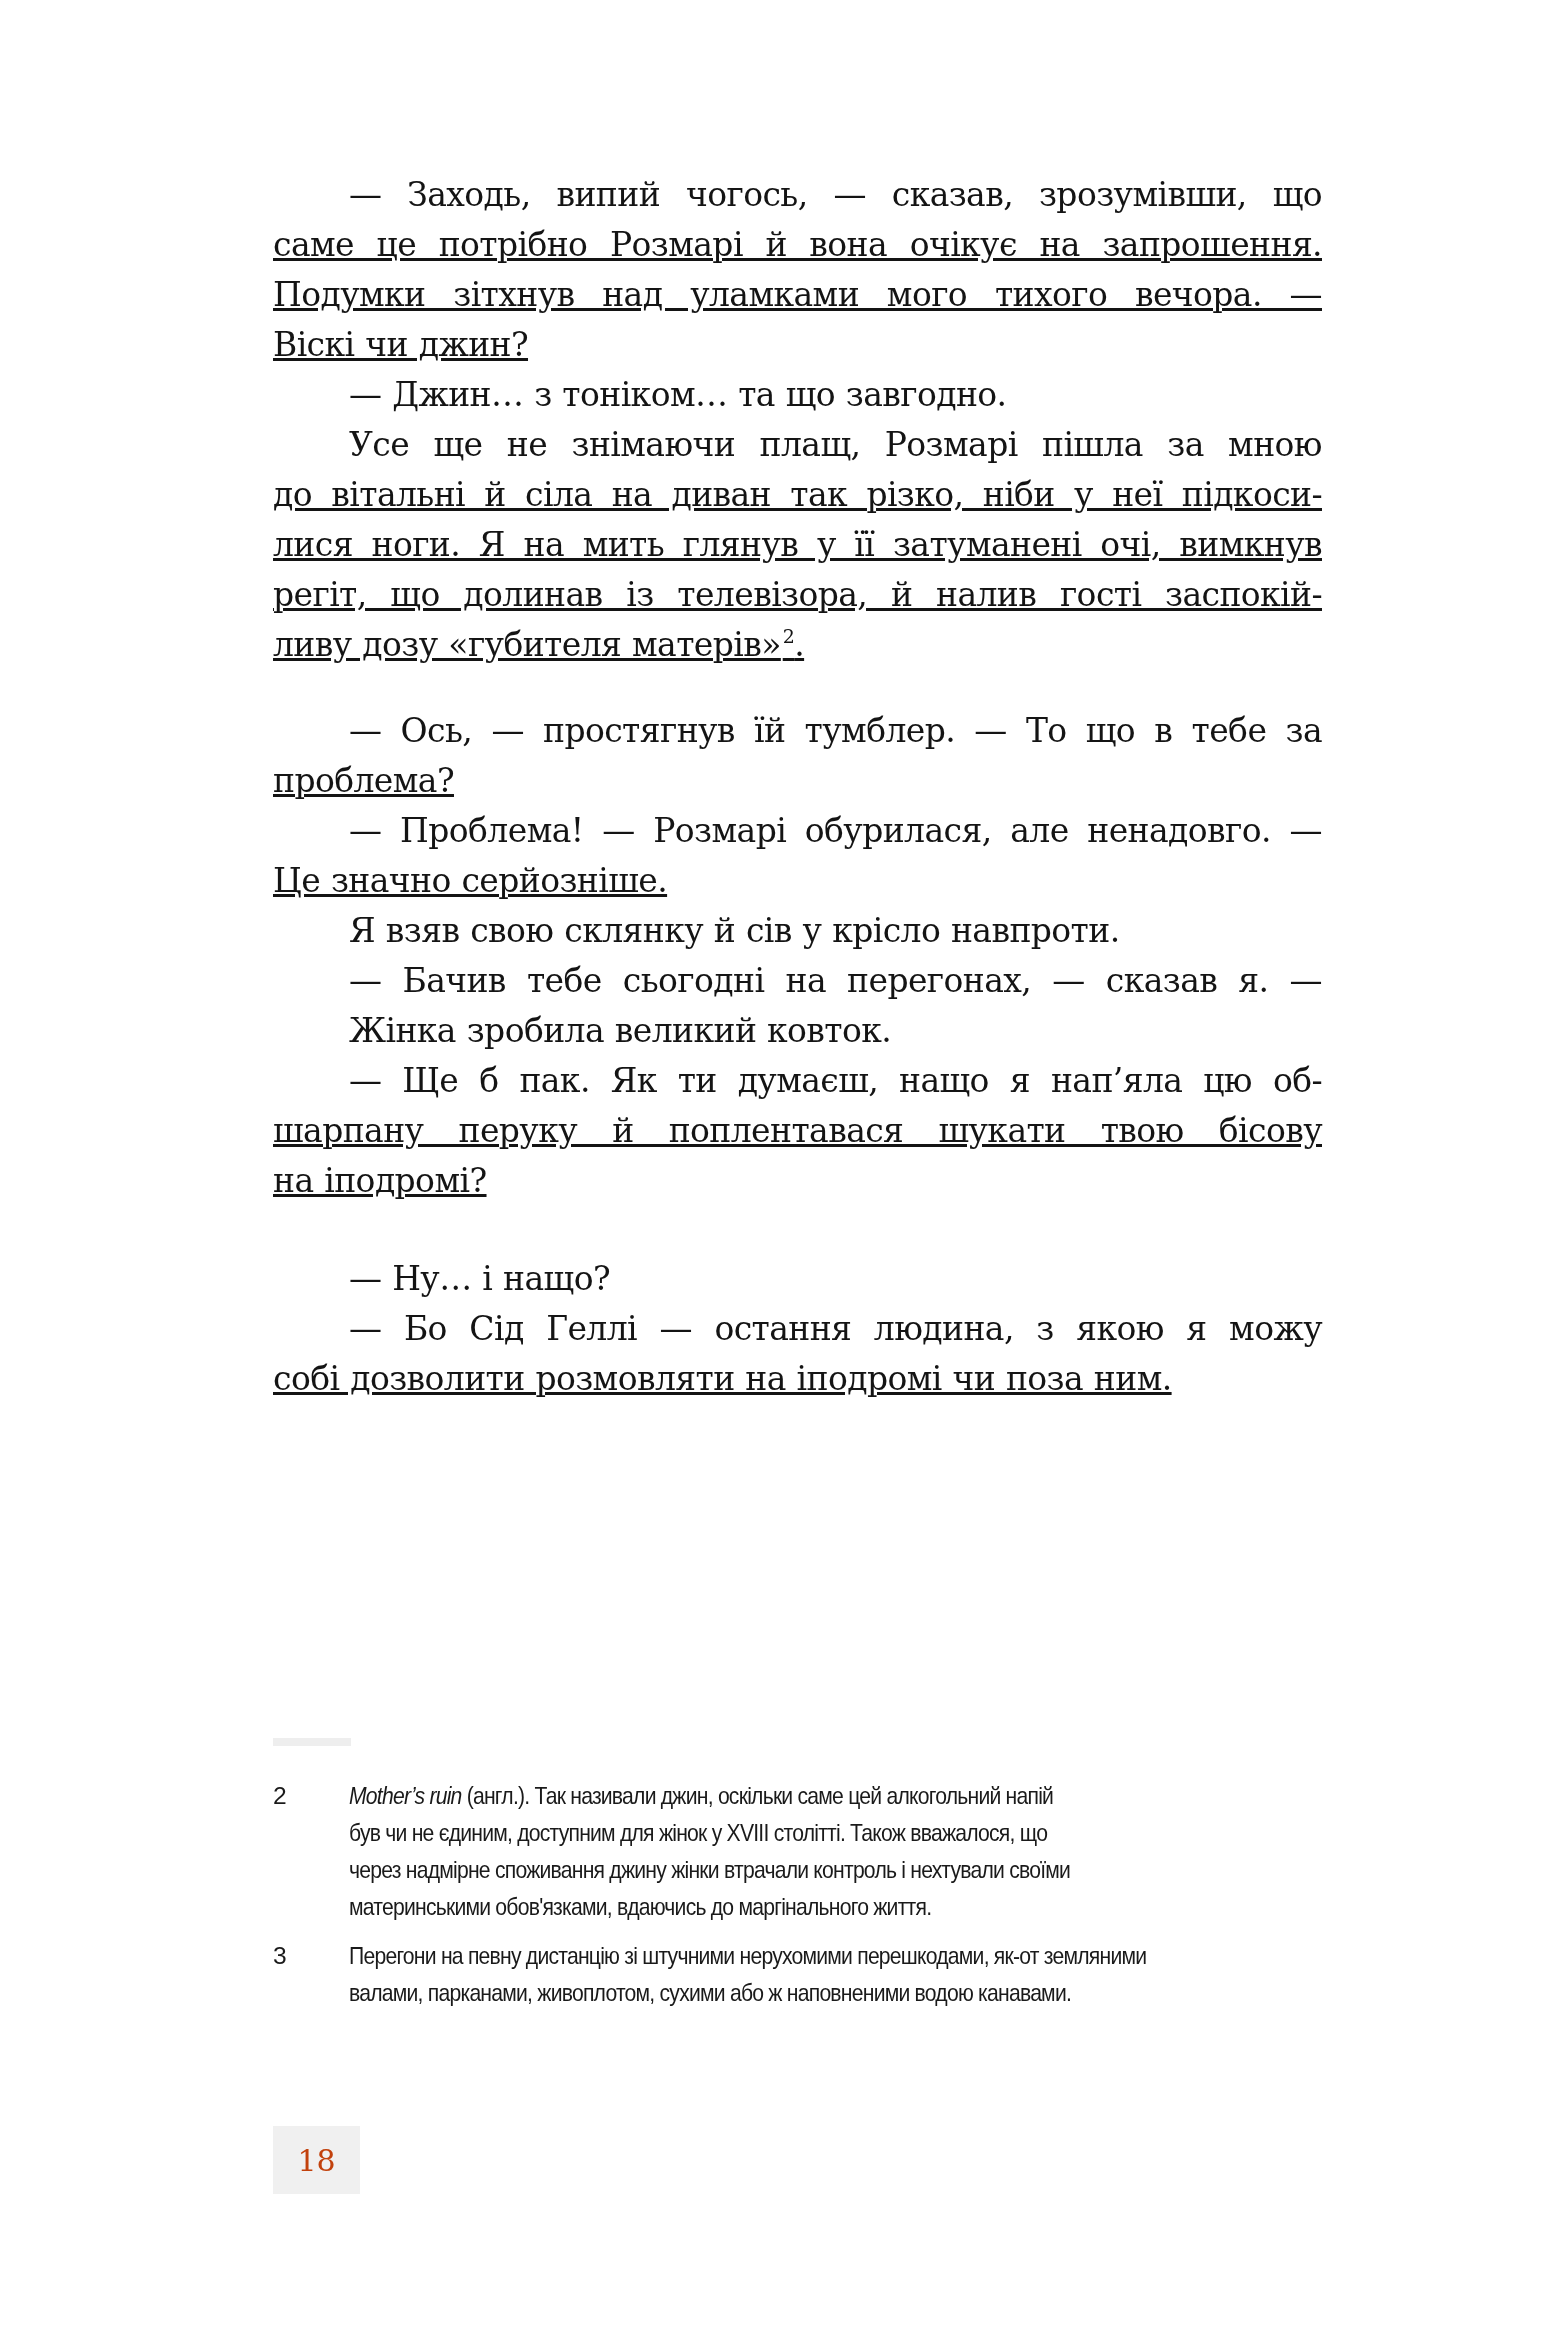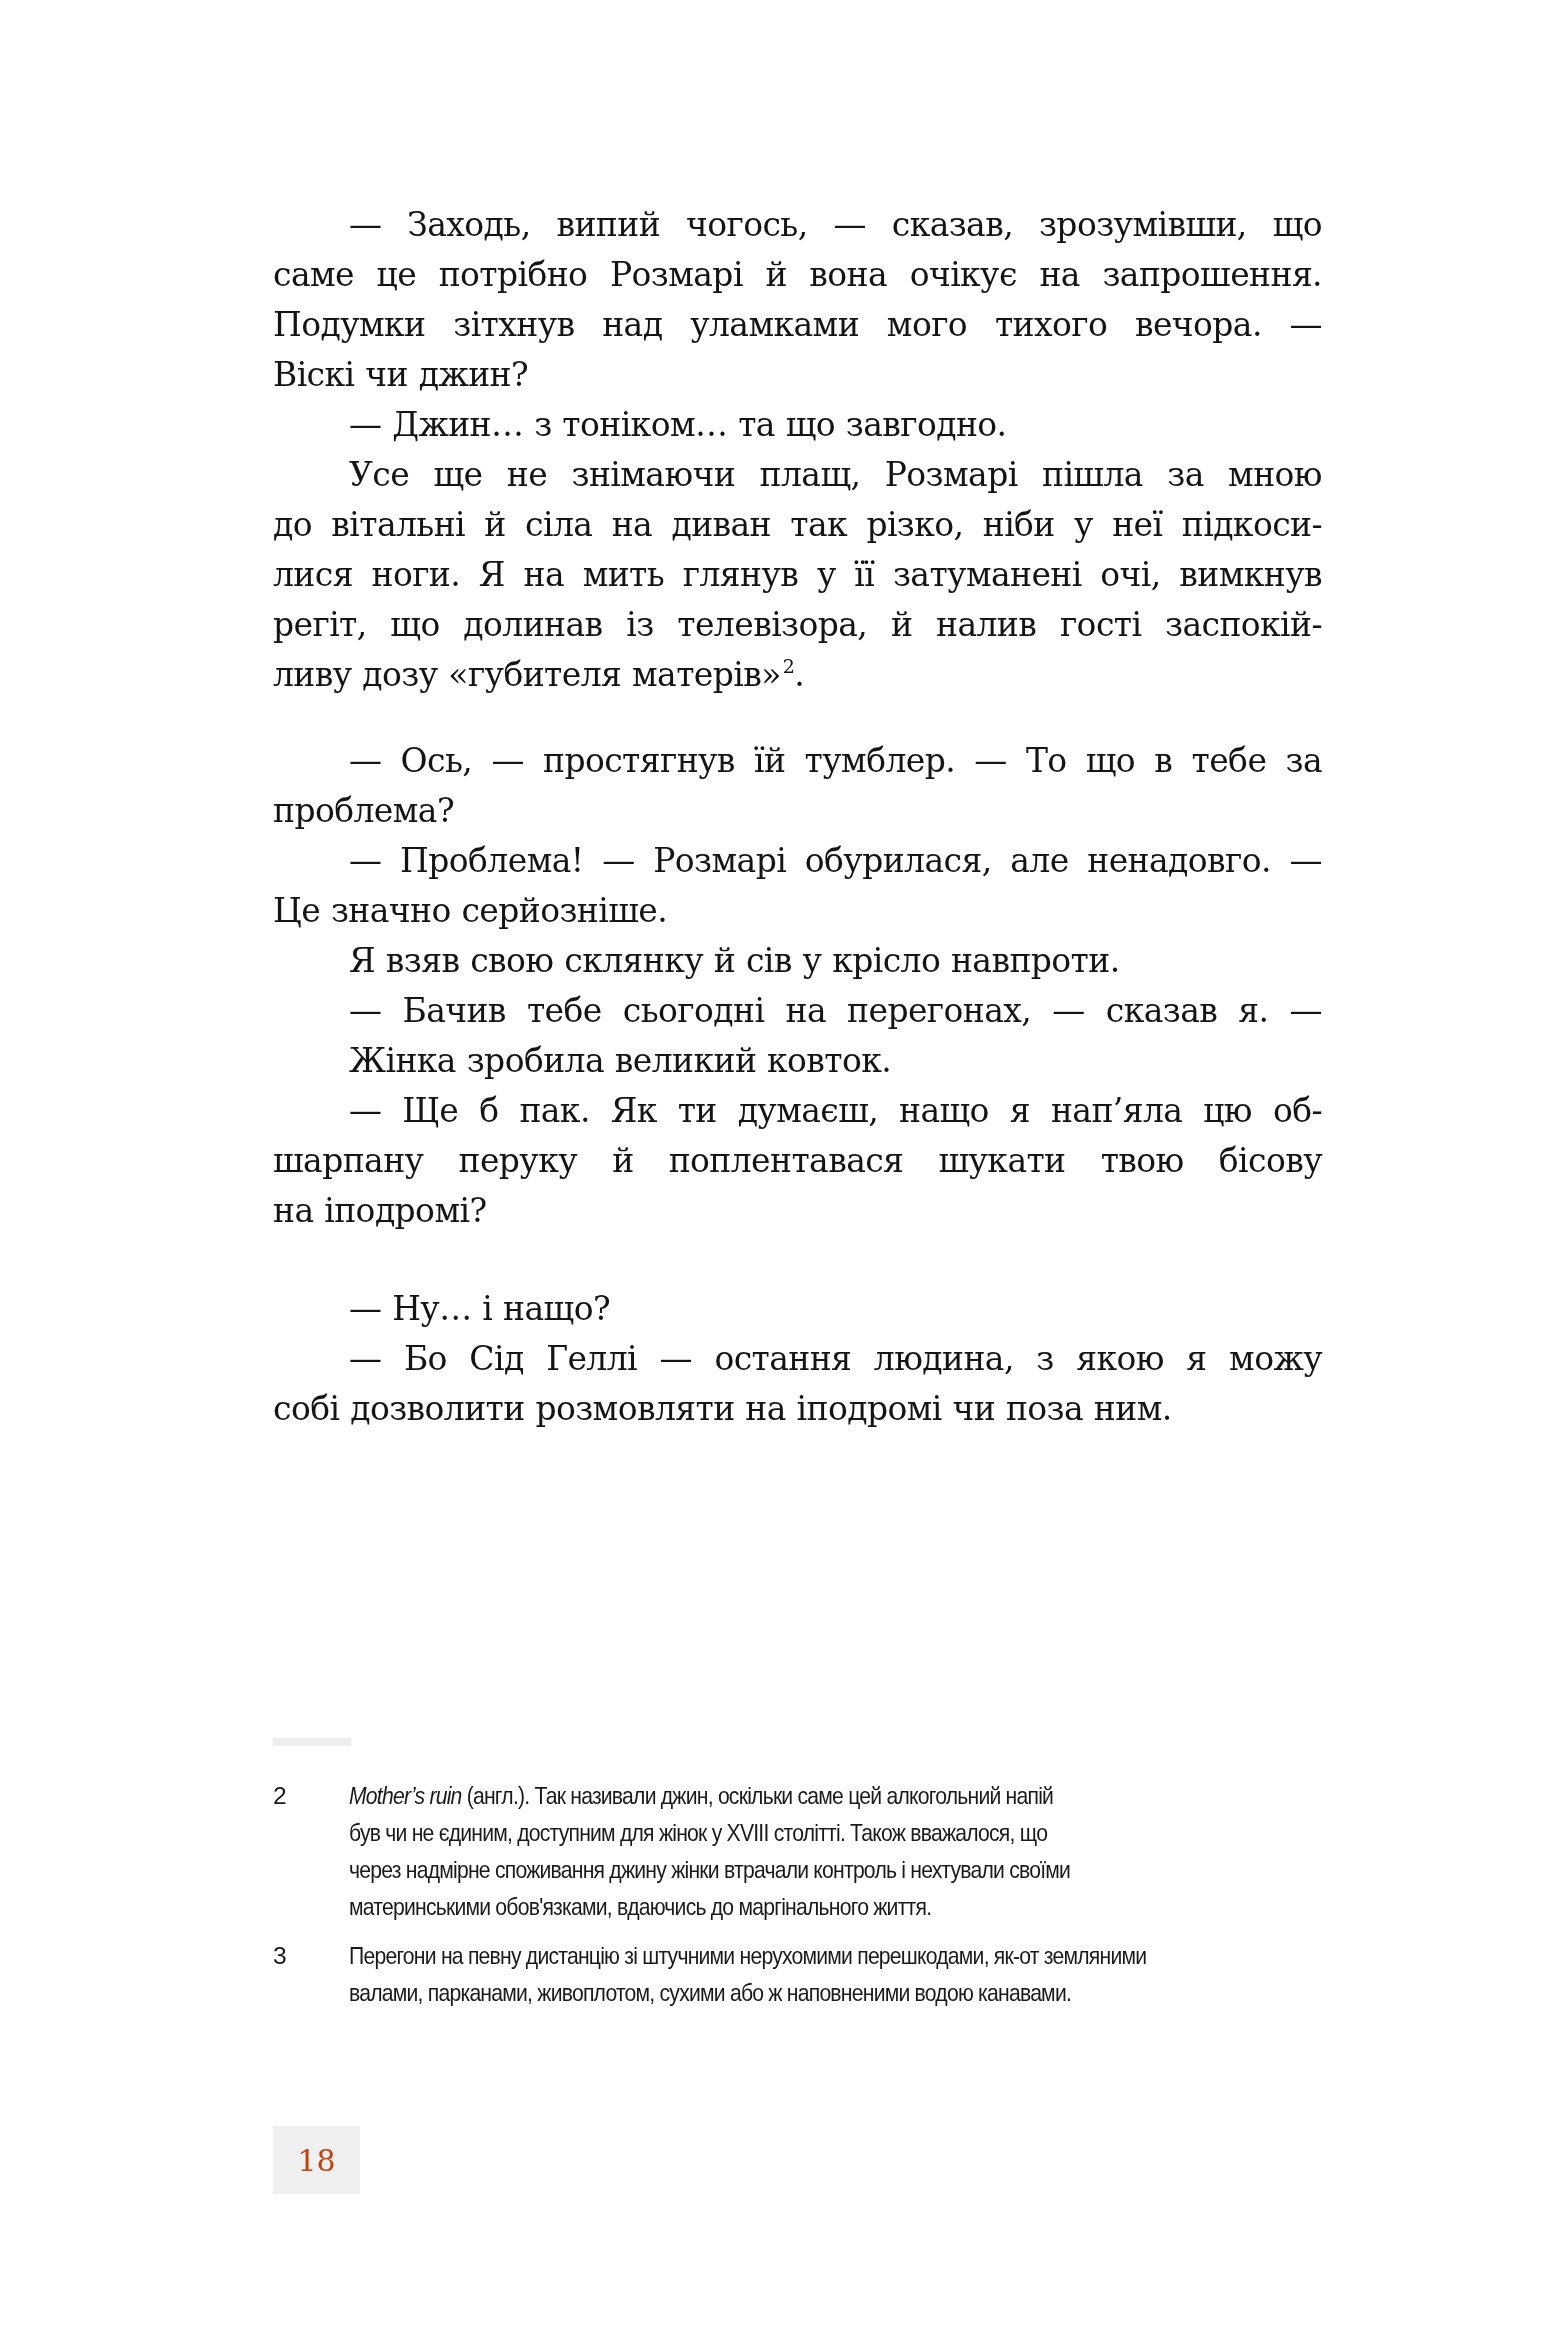--- a/index.html
+++ b/index.html
@@ -10,21 +10,21 @@
     body {
       width: 1565px;
       height: 2347px;
       position: relative;
       overflow: hidden;
       color: #141414;
     }
     .body-text {
       position: absolute;
       left: 273px;
-      top: 200px;
+      top: 170px;
       width: 1049px;
       font-family: "DejaVu Serif", serif;
       font-size: 33px;
       line-height: 50px;
       letter-spacing: -0.6px;
       word-spacing: 0.9px;
     }
     .body-text p {
       margin: 0;
       text-indent: 76px;
@@ -37,20 +37,21 @@
       text-align-last: justify;
     }
     .body-text p .line.last {
       text-align-last: left;
     }
     .body-text p .line.first {
       text-indent: 76px;
     }
     .body-text p .line.cont {
       text-indent: 0;
+      text-decoration: underline;
     }
     sup.fnref {
       font-size: 19px;
       line-height: 0;
       vertical-align: 13.2px;
       margin-left: 1.9px;
     }
     .fn-rule {
       position: absolute;
       left: 273px;

